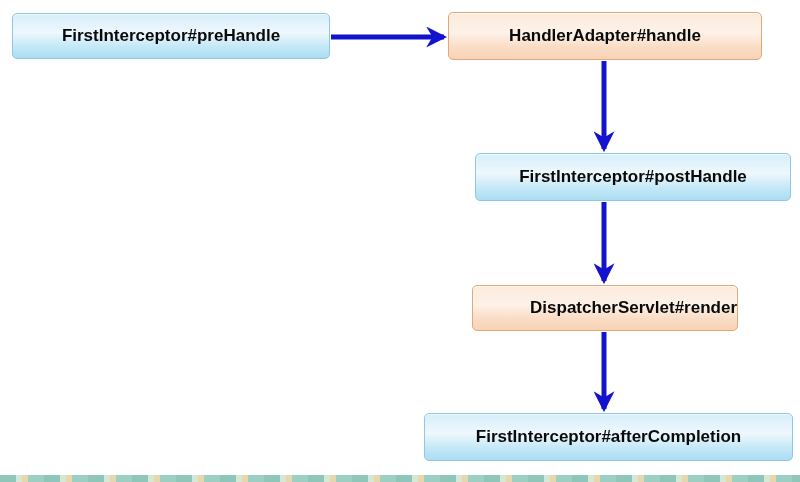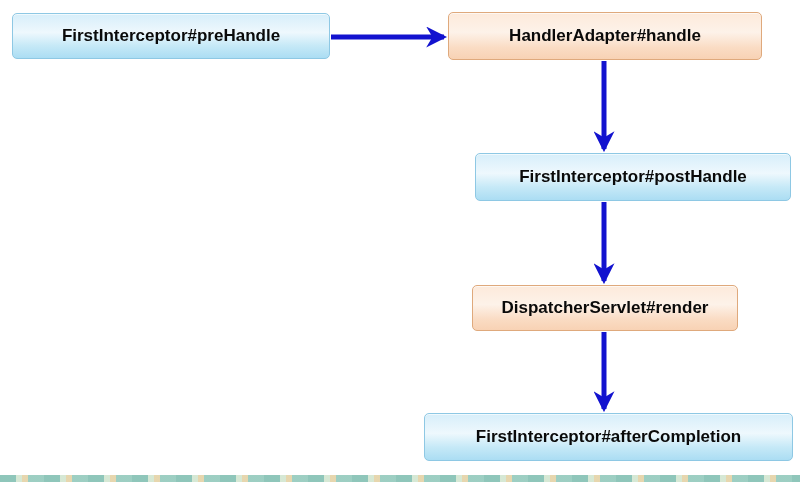--- a/index.html
+++ b/index.html
@@ -35,21 +35,21 @@
   }
   .node.orange {
     background: linear-gradient(180deg,
       var(--orange-top) 0%, #fdf2e9 42%, #fadcc4 75%, var(--orange-bottom) 100%);
     border: 1px solid var(--orange-border);
     box-shadow: inset 0 1px 0 rgba(255,255,255,0.65);
   }
   #node-prehandle        { left: 12px;  top: 13px;  width: 318px; height: 46px; }
   #node-handle           { left: 448px; top: 12px;  width: 314px; height: 48px; }
   #node-posthandle       { left: 447px; top: 153px; width: 316px; height: 48px; margin-left: 28px; }
-  #node-render           { left: 472px; top: 285px; width: 266px; height: 46px; }
+  #node-render           { left: 472px; top: 285px; width: 266px; height: 46px; justify-content: flex-end; }
   #node-aftercompletion  { left: 424px; top: 413px; width: 369px; height: 48px; text-align: center; }
 
   .arrow-layer {
     position: absolute;
     left: 0; top: 0;
     width: 800px; height: 482px;
     pointer-events: none;
   }
   .arrow-line {
     stroke: var(--arrow);

